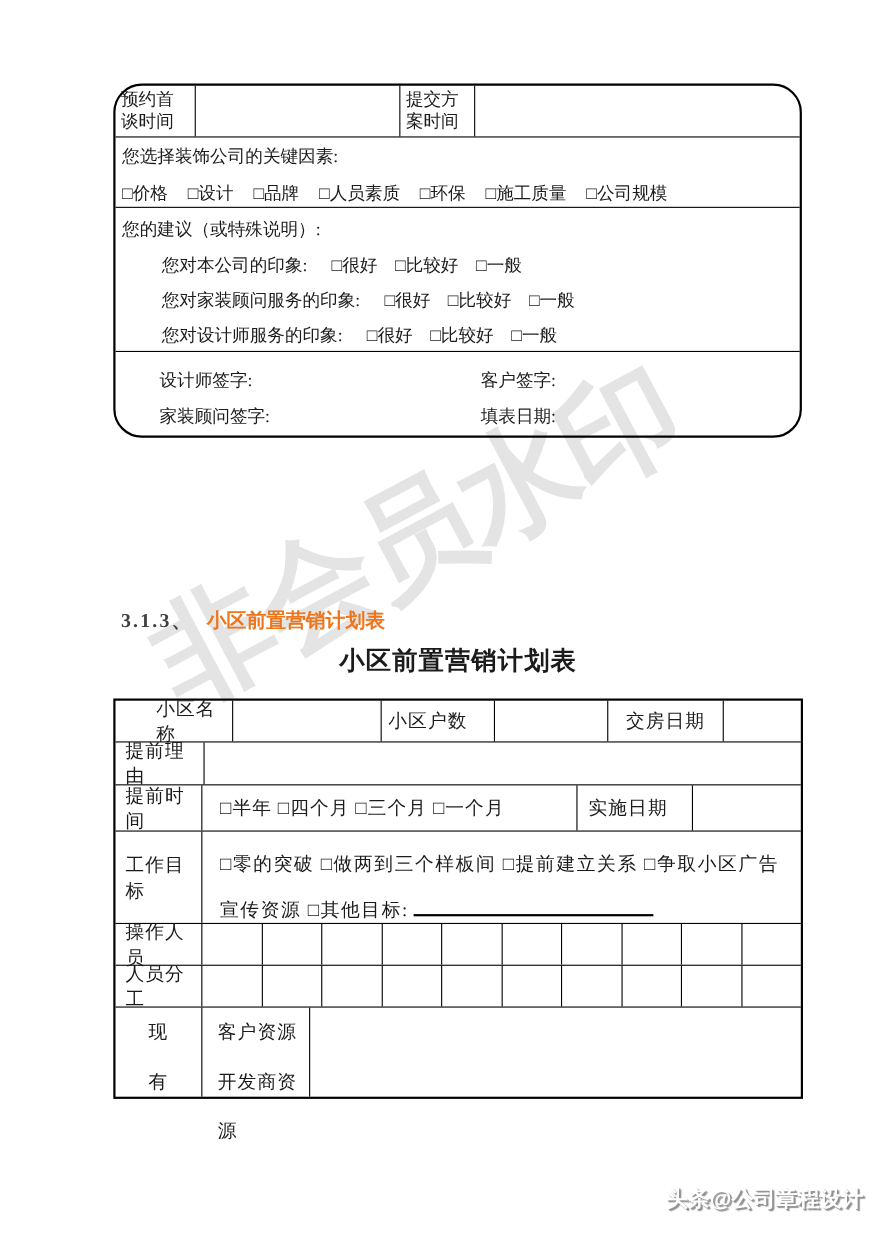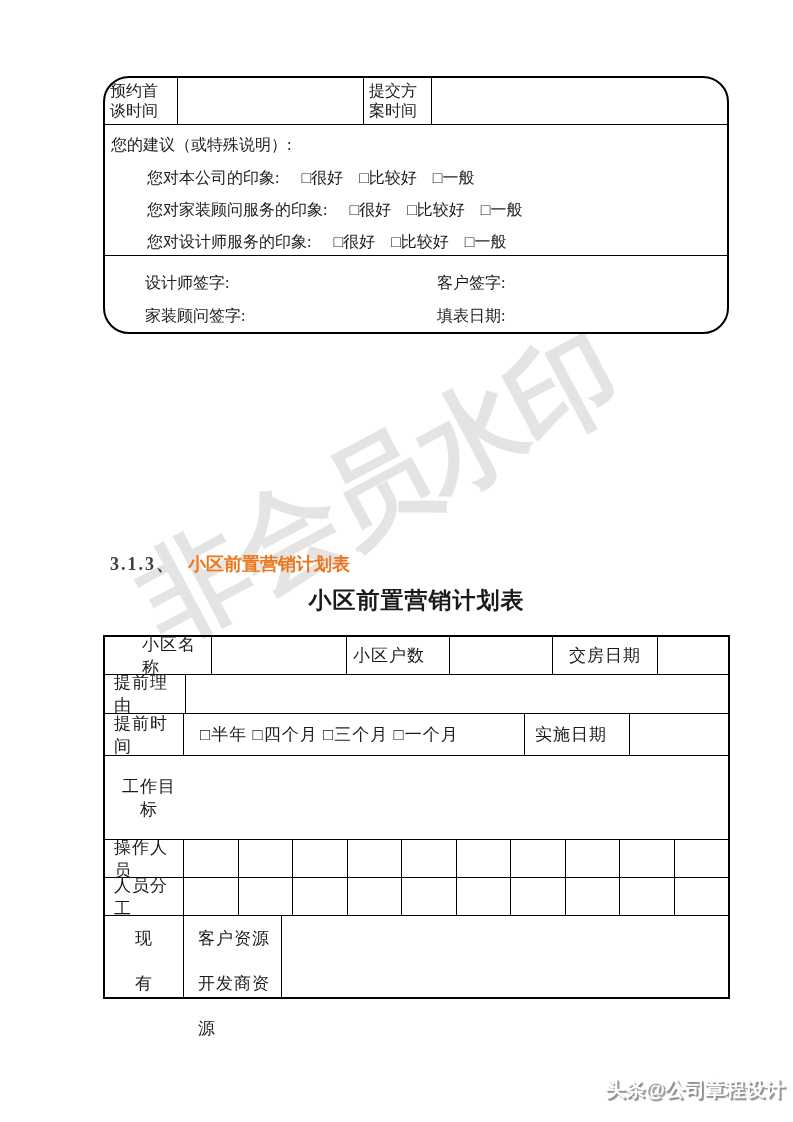--- a/index.html
+++ b/index.html
@@ -69,21 +69,21 @@
   .t2 .r1 .c5{width:105px;justify-content:center;padding-left:0;}
   .t2 .r1 .c6{flex:1;}
   .t2 .r2{height:39px;}
   .t2 .r2 .c1{width:81px;}
   .t2 .r2 .c2{flex:1;}
   .t2 .r3{height:42px;}
   .t2 .r3 .c1{width:79px;}
   .t2 .r3 .c2{width:341px;display:flex;align-items:center;padding-left:16px;}
   .t2 .r3 .c3{width:105px;display:flex;align-items:center;padding-left:10px;}
   .t2 .r3 .c4{flex:1;}
-  .t2 .r4{height:84px;text-align:center;}
+  .t2 .r4{height:84px;}
   .t2 .r4 .c1{width:79px;}
   .t2 .r4 .c2{flex:1;padding:9px 14px 0 16px;line-height:42px;letter-spacing:1.5px;}
   .t2 .blank-line{display:inline-block;width:218px;border-bottom:2px solid #000;height:1.05em;margin-left:4px;}
   .t2 .r5,.t2 .r6{height:38px;}
   .t2 .r5 .c1,.t2 .r6 .c1{width:79px;}
   .t2 .gridcell{flex:1;}
   .t2 .r7{height:81px;}
   .t2 .r7 .c1{width:79px;display:block;text-align:center;line-height:45px;padding-top:0;}
   .t2 .r7 .c2{width:98px;display:block;padding:0 0 0 14px;line-height:45px;}
   .t2 .r7 .c3{flex:1;}
@@ -94,20 +94,32 @@
 <div class="wm-diag">非会员水印</div>
 
 <div class="tbl t1">
   <div class="trow r1">
     <div class="tcell c1">预约首谈时间</div>
     <div class="tcell c2"></div>
     <div class="tcell c3">提交方案时间</div>
     <div class="tcell c4"></div>
   </div>
 
+  <div class="trow r2">
+    <div>您选择装饰公司的关键因素:</div>
+    <div class="opts">
+      <span>□价格</span>
+      <span>□设计</span>
+      <span>□品牌</span>
+      <span>□人员素质</span>
+      <span>□环保</span>
+      <span>□施工质量</span>
+      <span>□公司规模</span>
+    </div>
+  </div>
 
 
   <div class="trow r4">
     <div>您的建议（或特殊说明）:</div>
     <div class="imp">
       <span class="lab">您对本公司的印象:</span>
       <span class="opt">□很好</span>
       <span class="opt">□比较好</span>
       <span class="opt">□一般</span>
     </div>
@@ -159,20 +171,21 @@
 
   <div class="trow r3">
     <div class="tcell lab c1">提前时间</div>
     <div class="tcell c2">□半年 □四个月 □三个月 □一个月</div>
     <div class="tcell c3">实施日期</div>
     <div class="tcell c4"></div>
   </div>
 
   <div class="trow r4">
     <div class="tcell lab c1">工作目标</div>
+    <div class="tcell c2"><span>□零的突破 □做两到三个样板间 □提前建立关系 □争取小区广告宣传资源 □其他目标:</span><span class="blank-line"></span></div>
   </div>
 
   <div class="trow r5">
     <div class="tcell lab c1">操作人员</div>
     <div class="tcell gridcell"></div>
     <div class="tcell gridcell"></div>
     <div class="tcell gridcell"></div>
     <div class="tcell gridcell"></div>
     <div class="tcell gridcell"></div>
     <div class="tcell gridcell"></div>

